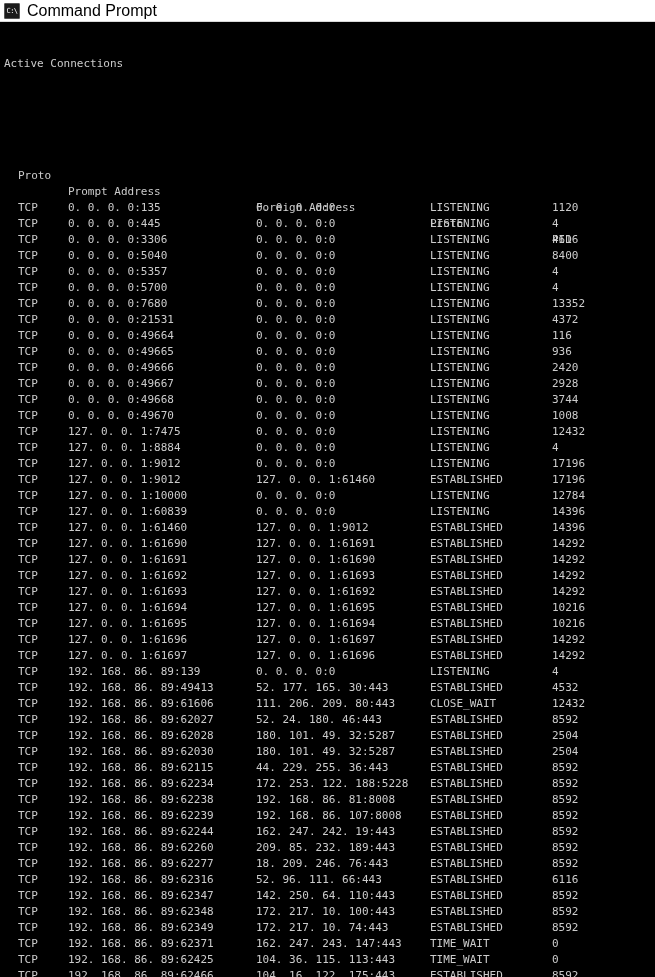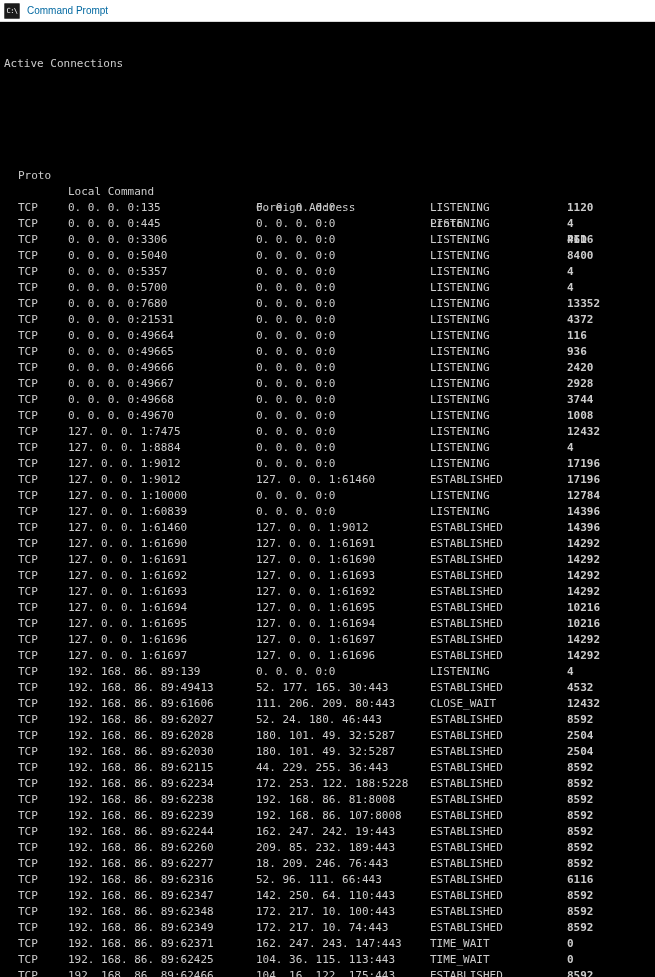--- a/index.html
+++ b/index.html
@@ -36,22 +36,22 @@
     font-size: 7px;
     line-height: 15px;
     text-align: center;
     letter-spacing: -0.5px;
     box-sizing: border-box;
     flex: 0 0 auto;
   }
   .titlebar-title {
     margin-left: 7px;
     font-family: "Liberation Sans", sans-serif;
-    font-size: 10px;
-    color: #0369a1;
+    font-size: 16px;
+    color: #000000;
     white-space: nowrap;
   }
   
   .console {
     position: absolute;
     top: 22px;
     left: 0;
     right: 0;
     bottom: 0;
     background: #000000;
@@ -74,21 +74,21 @@
   
   .row {
     display: block;
     height: 16px;
     position: relative;
   }
   .c-proto   { position: absolute; left: 14px;  }
   .c-local   { position: absolute; left: 64px;  }
   .c-foreign { position: absolute; left: 252px; }
   .c-state   { position: absolute; left: 426px; }
-  .c-pid     { position: absolute; left: 563px; font-weight: bold; }
+  .c-pid     { position: absolute; left: 548px; }
 
   .hdr { color: #cccccc; }
 
   
   .watermark {
     position: absolute;
     left: 300px;
     top: 955px;
     font-family: "Liberation Sans", sans-serif;
     font-size: 12px;
@@ -106,21 +106,21 @@
   <div class="titlebar">
     <div class="titlebar-icon">C:\</div>
     <div class="titlebar-title">Command Prompt</div>
   </div>
 
   <div class="console">
     <div class="cline">Active Connections</div>
     <div class="blank"></div>
     <div class="row hdr">
       <span class="c-proto">Proto</span>
-      <span class="c-local">Local Command</span>
+      <span class="c-local">Prompt Address</span>
       <span class="c-foreign">Foreign Address</span>
       <span class="c-state">Proto</span>
       <span class="c-pid">PID</span>
     </div>
     <div id="rows"><div class="row"><span class="c-proto">TCP</span><span class="c-local">0. 0. 0. 0:135</span><span class="c-foreign">0. 0. 0. 0:0</span><span class="c-state">LISTENING</span><span class="c-pid">1120</span></div><div class="row"><span class="c-proto">TCP</span><span class="c-local">0. 0. 0. 0:445</span><span class="c-foreign">0. 0. 0. 0:0</span><span class="c-state">LISTENING</span><span class="c-pid">4</span></div><div class="row"><span class="c-proto">TCP</span><span class="c-local">0. 0. 0. 0:3306</span><span class="c-foreign">0. 0. 0. 0:0</span><span class="c-state">LISTENING</span><span class="c-pid">4616</span></div><div class="row"><span class="c-proto">TCP</span><span class="c-local">0. 0. 0. 0:5040</span><span class="c-foreign">0. 0. 0. 0:0</span><span class="c-state">LISTENING</span><span class="c-pid">8400</span></div><div class="row"><span class="c-proto">TCP</span><span class="c-local">0. 0. 0. 0:5357</span><span class="c-foreign">0. 0. 0. 0:0</span><span class="c-state">LISTENING</span><span class="c-pid">4</span></div><div class="row"><span class="c-proto">TCP</span><span class="c-local">0. 0. 0. 0:5700</span><span class="c-foreign">0. 0. 0. 0:0</span><span class="c-state">LISTENING</span><span class="c-pid">4</span></div><div class="row"><span class="c-proto">TCP</span><span class="c-local">0. 0. 0. 0:7680</span><span class="c-foreign">0. 0. 0. 0:0</span><span class="c-state">LISTENING</span><span class="c-pid">13352</span></div><div class="row"><span class="c-proto">TCP</span><span class="c-local">0. 0. 0. 0:21531</span><span class="c-foreign">0. 0. 0. 0:0</span><span class="c-state">LISTENING</span><span class="c-pid">4372</span></div><div class="row"><span class="c-proto">TCP</span><span class="c-local">0. 0. 0. 0:49664</span><span class="c-foreign">0. 0. 0. 0:0</span><span class="c-state">LISTENING</span><span class="c-pid">116</span></div><div class="row"><span class="c-proto">TCP</span><span class="c-local">0. 0. 0. 0:49665</span><span class="c-foreign">0. 0. 0. 0:0</span><span class="c-state">LISTENING</span><span class="c-pid">936</span></div><div class="row"><span class="c-proto">TCP</span><span class="c-local">0. 0. 0. 0:49666</span><span class="c-foreign">0. 0. 0. 0:0</span><span class="c-state">LISTENING</span><span class="c-pid">2420</span></div><div class="row"><span class="c-proto">TCP</span><span class="c-local">0. 0. 0. 0:49667</span><span class="c-foreign">0. 0. 0. 0:0</span><span class="c-state">LISTENING</span><span class="c-pid">2928</span></div><div class="row"><span class="c-proto">TCP</span><span class="c-local">0. 0. 0. 0:49668</span><span class="c-foreign">0. 0. 0. 0:0</span><span class="c-state">LISTENING</span><span class="c-pid">3744</span></div><div class="row"><span class="c-proto">TCP</span><span class="c-local">0. 0. 0. 0:49670</span><span class="c-foreign">0. 0. 0. 0:0</span><span class="c-state">LISTENING</span><span class="c-pid">1008</span></div><div class="row"><span class="c-proto">TCP</span><span class="c-local">127. 0. 0. 1:7475</span><span class="c-foreign">0. 0. 0. 0:0</span><span class="c-state">LISTENING</span><span class="c-pid">12432</span></div><div class="row"><span class="c-proto">TCP</span><span class="c-local">127. 0. 0. 1:8884</span><span class="c-foreign">0. 0. 0. 0:0</span><span class="c-state">LISTENING</span><span class="c-pid">4</span></div><div class="row"><span class="c-proto">TCP</span><span class="c-local">127. 0. 0. 1:9012</span><span class="c-foreign">0. 0. 0. 0:0</span><span class="c-state">LISTENING</span><span class="c-pid">17196</span></div><div class="row"><span class="c-proto">TCP</span><span class="c-local">127. 0. 0. 1:9012</span><span class="c-foreign">127. 0. 0. 1:61460</span><span class="c-state">ESTABLISHED</span><span class="c-pid">17196</span></div><div class="row"><span class="c-proto">TCP</span><span class="c-local">127. 0. 0. 1:10000</span><span class="c-foreign">0. 0. 0. 0:0</span><span class="c-state">LISTENING</span><span class="c-pid">12784</span></div><div class="row"><span class="c-proto">TCP</span><span class="c-local">127. 0. 0. 1:60839</span><span class="c-foreign">0. 0. 0. 0:0</span><span class="c-state">LISTENING</span><span class="c-pid">14396</span></div><div class="row"><span class="c-proto">TCP</span><span class="c-local">127. 0. 0. 1:61460</span><span class="c-foreign">127. 0. 0. 1:9012</span><span class="c-state">ESTABLISHED</span><span class="c-pid">14396</span></div><div class="row"><span class="c-proto">TCP</span><span class="c-local">127. 0. 0. 1:61690</span><span class="c-foreign">127. 0. 0. 1:61691</span><span class="c-state">ESTABLISHED</span><span class="c-pid">14292</span></div><div class="row"><span class="c-proto">TCP</span><span class="c-local">127. 0. 0. 1:61691</span><span class="c-foreign">127. 0. 0. 1:61690</span><span class="c-state">ESTABLISHED</span><span class="c-pid">14292</span></div><div class="row"><span class="c-proto">TCP</span><span class="c-local">127. 0. 0. 1:61692</span><span class="c-foreign">127. 0. 0. 1:61693</span><span class="c-state">ESTABLISHED</span><span class="c-pid">14292</span></div><div class="row"><span class="c-proto">TCP</span><span class="c-local">127. 0. 0. 1:61693</span><span class="c-foreign">127. 0. 0. 1:61692</span><span class="c-state">ESTABLISHED</span><span class="c-pid">14292</span></div><div class="row"><span class="c-proto">TCP</span><span class="c-local">127. 0. 0. 1:61694</span><span class="c-foreign">127. 0. 0. 1:61695</span><span class="c-state">ESTABLISHED</span><span class="c-pid">10216</span></div><div class="row"><span class="c-proto">TCP</span><span class="c-local">127. 0. 0. 1:61695</span><span class="c-foreign">127. 0. 0. 1:61694</span><span class="c-state">ESTABLISHED</span><span class="c-pid">10216</span></div><div class="row"><span class="c-proto">TCP</span><span class="c-local">127. 0. 0. 1:61696</span><span class="c-foreign">127. 0. 0. 1:61697</span><span class="c-state">ESTABLISHED</span><span class="c-pid">14292</span></div><div class="row"><span class="c-proto">TCP</span><span class="c-local">127. 0. 0. 1:61697</span><span class="c-foreign">127. 0. 0. 1:61696</span><span class="c-state">ESTABLISHED</span><span class="c-pid">14292</span></div><div class="row"><span class="c-proto">TCP</span><span class="c-local">192. 168. 86. 89:139</span><span class="c-foreign">0. 0. 0. 0:0</span><span class="c-state">LISTENING</span><span class="c-pid">4</span></div><div class="row"><span class="c-proto">TCP</span><span class="c-local">192. 168. 86. 89:49413</span><span class="c-foreign">52. 177. 165. 30:443</span><span class="c-state">ESTABLISHED</span><span class="c-pid">4532</span></div><div class="row"><span class="c-proto">TCP</span><span class="c-local">192. 168. 86. 89:61606</span><span class="c-foreign">111. 206. 209. 80:443</span><span class="c-state">CLOSE_WAIT</span><span class="c-pid">12432</span></div><div class="row"><span class="c-proto">TCP</span><span class="c-local">192. 168. 86. 89:62027</span><span class="c-foreign">52. 24. 180. 46:443</span><span class="c-state">ESTABLISHED</span><span class="c-pid">8592</span></div><div class="row"><span class="c-proto">TCP</span><span class="c-local">192. 168. 86. 89:62028</span><span class="c-foreign">180. 101. 49. 32:5287</span><span class="c-state">ESTABLISHED</span><span class="c-pid">2504</span></div><div class="row"><span class="c-proto">TCP</span><span class="c-local">192. 168. 86. 89:62030</span><span class="c-foreign">180. 101. 49. 32:5287</span><span class="c-state">ESTABLISHED</span><span class="c-pid">2504</span></div><div class="row"><span class="c-proto">TCP</span><span class="c-local">192. 168. 86. 89:62115</span><span class="c-foreign">44. 229. 255. 36:443</span><span class="c-state">ESTABLISHED</span><span class="c-pid">8592</span></div><div class="row"><span class="c-proto">TCP</span><span class="c-local">192. 168. 86. 89:62234</span><span class="c-foreign">172. 253. 122. 188:5228</span><span class="c-state">ESTABLISHED</span><span class="c-pid">8592</span></div><div class="row"><span class="c-proto">TCP</span><span class="c-local">192. 168. 86. 89:62238</span><span class="c-foreign">192. 168. 86. 81:8008</span><span class="c-state">ESTABLISHED</span><span class="c-pid">8592</span></div><div class="row"><span class="c-proto">TCP</span><span class="c-local">192. 168. 86. 89:62239</span><span class="c-foreign">192. 168. 86. 107:8008</span><span class="c-state">ESTABLISHED</span><span class="c-pid">8592</span></div><div class="row"><span class="c-proto">TCP</span><span class="c-local">192. 168. 86. 89:62244</span><span class="c-foreign">162. 247. 242. 19:443</span><span class="c-state">ESTABLISHED</span><span class="c-pid">8592</span></div><div class="row"><span class="c-proto">TCP</span><span class="c-local">192. 168. 86. 89:62260</span><span class="c-foreign">209. 85. 232. 189:443</span><span class="c-state">ESTABLISHED</span><span class="c-pid">8592</span></div><div class="row"><span class="c-proto">TCP</span><span class="c-local">192. 168. 86. 89:62277</span><span class="c-foreign">18. 209. 246. 76:443</span><span class="c-state">ESTABLISHED</span><span class="c-pid">8592</span></div><div class="row"><span class="c-proto">TCP</span><span class="c-local">192. 168. 86. 89:62316</span><span class="c-foreign">52. 96. 111. 66:443</span><span class="c-state">ESTABLISHED</span><span class="c-pid">6116</span></div><div class="row"><span class="c-proto">TCP</span><span class="c-local">192. 168. 86. 89:62347</span><span class="c-foreign">142. 250. 64. 110:443</span><span class="c-state">ESTABLISHED</span><span class="c-pid">8592</span></div><div class="row"><span class="c-proto">TCP</span><span class="c-local">192. 168. 86. 89:62348</span><span class="c-foreign">172. 217. 10. 100:443</span><span class="c-state">ESTABLISHED</span><span class="c-pid">8592</span></div><div class="row"><span class="c-proto">TCP</span><span class="c-local">192. 168. 86. 89:62349</span><span class="c-foreign">172. 217. 10. 74:443</span><span class="c-state">ESTABLISHED</span><span class="c-pid">8592</span></div><div class="row"><span class="c-proto">TCP</span><span class="c-local">192. 168. 86. 89:62371</span><span class="c-foreign">162. 247. 243. 147:443</span><span class="c-state">TIME_WAIT</span><span class="c-pid">0</span></div><div class="row"><span class="c-proto">TCP</span><span class="c-local">192. 168. 86. 89:62425</span><span class="c-foreign">104. 36. 115. 113:443</span><span class="c-state">TIME_WAIT</span><span class="c-pid">0</span></div><div class="row"><span class="c-proto">TCP</span><span class="c-local">192. 168. 86. 89:62466</span><span class="c-foreign">104. 16. 122. 175:443</span><span class="c-state">ESTABLISHED</span><span class="c-pid">8592</span></div></div>
   </div>
 
   <div class="watermark">https://blog.csdn.net/companyzh</div>
 </div>
 

